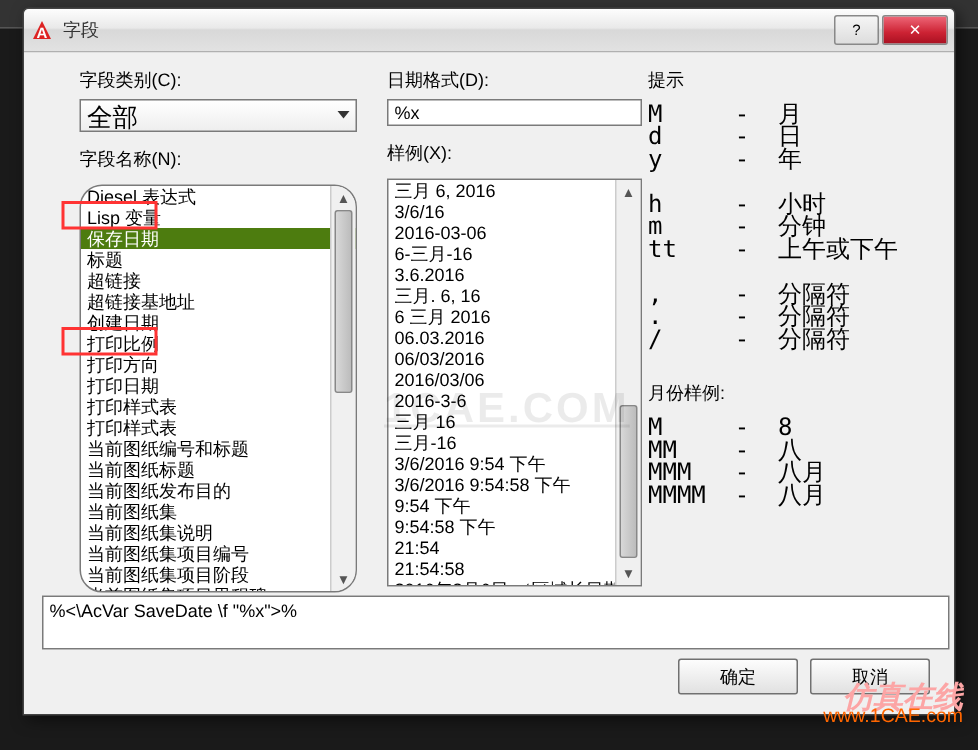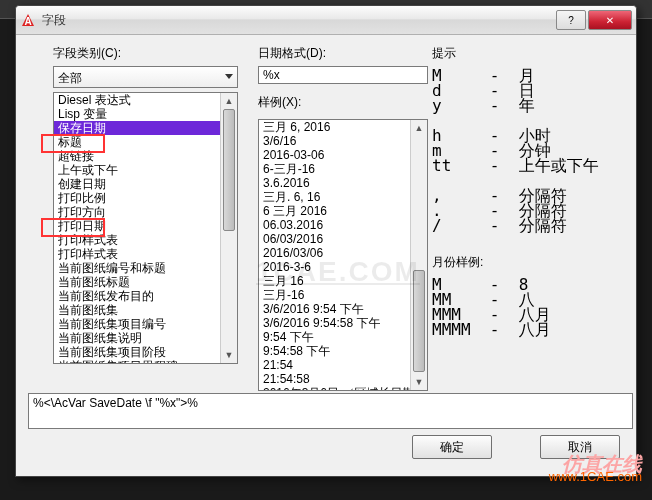--- a/index.html
+++ b/index.html
@@ -92,23 +92,23 @@
   .lbl {
     font-size: 12px;
     margin-bottom: 4px;
     color: #000;
   }
   .combo {
     height: 20px;
     border: 1px solid #7a7a7a;
     background: linear-gradient(to bottom, #fff, #eee);
     display: flex;
-    align-items: flex-end;
+    align-items: flex-start;
     padding: 0 4px;
-    font-size: 12px;
+    font-size: 17px;
     position: relative;
   }
   .combo::after {
     content: "";
     position: absolute;
     right: 4px;
     top: 7px;
     border-left: 4px solid transparent;
     border-right: 4px solid transparent;
     border-top: 5px solid #333;
@@ -159,29 +159,29 @@
     font-size: 9px;
     color: #555;
   }
   .list-item {
     padding: 0 4px;
     white-space: nowrap;
     color: #000;
     cursor: default;
   }
   .list-item.selected {
-    background: #6d28d9;
+    background: #4d7c0f;
     color: #fff;
   }
   .red-outline {
     position: absolute;
     border: 2px solid #f33;
     pointer-events: none;
   }
-  .left-list { height: 270px; margin-top:4px; }
+  .left-list { height: 270px; margin-top:4px;border-radius:15px; }
   .mid-list { height: 270px; margin-top:4px; }
   .hint-table {
     font-family: "SimSun", monospace;
     font-size: 16px;
     line-height: 15px;
     padding-top: 2px;
     white-space: pre;
   }
   .expr-label { margin-top: 8px; }
   .expr-box {
@@ -203,21 +203,20 @@
   .dlg-button {
     min-width: 78px;
     height: 22px;
     border: 1px solid #707070;
     background: linear-gradient(to bottom, #fdfdfd, #e1e1e1);
     font-size: 12px;
     display: flex;
     align-items: center;
     justify-content: center;
     border-radius: 2px;
-    margin-left: 40px;
   }
   .watermark {
     position: absolute;
     right: 10px;
     bottom: 22px;
     font-size: 20px;
     font-weight: bold;
     color: #fca5a5;
     pointer-events: none;
     font-style: italic;
@@ -267,39 +266,40 @@
   </div>
 
   <div class="dialog-body">
     <div class="row">
 
       <div class="col col-left">
         <div class="lbl">字段类别(C):</div>
         <div class="combo">
           <span>全部</span>
         </div>
+        <div class="lbl" style="margin-top:10px;">字段名称(N):</div>
         <div class="listbox left-list" id="left-list">
           <div class="list-item">Diesel 表达式</div>
             <div class="list-item">Lisp 变量</div>
             <div class="list-item selected">保存日期</div>
             <div class="list-item">标题</div>
             <div class="list-item">超链接</div>
-            <div class="list-item">上午或下午</div>
+            <div class="list-item">超链接基地址</div>
             <div class="list-item">创建日期</div>
             <div class="list-item">打印比例</div>
             <div class="list-item">打印方向</div>
             <div class="list-item">打印日期</div>
             <div class="list-item">打印样式表</div>
             <div class="list-item">打印样式表</div>
             <div class="list-item">当前图纸编号和标题</div>
             <div class="list-item">当前图纸标题</div>
             <div class="list-item">当前图纸发布目的</div>
             <div class="list-item">当前图纸集</div>
+            <div class="list-item">当前图纸集说明</div>
             <div class="list-item">当前图纸集项目编号</div>
-            <div class="list-item">当前图纸集说明</div>
             <div class="list-item">当前图纸集项目阶段</div>
             <div class="list-item">当前图纸集项目里程碑</div>
             <div class="scrollbar">
             <div class="arrow" style="top:0">▲</div>
             <div class="thumb" style="top:16px;height:120px;"></div>
             <div class="arrow" style="bottom:0">▼</div>
           </div>
         </div>
       </div>
 

